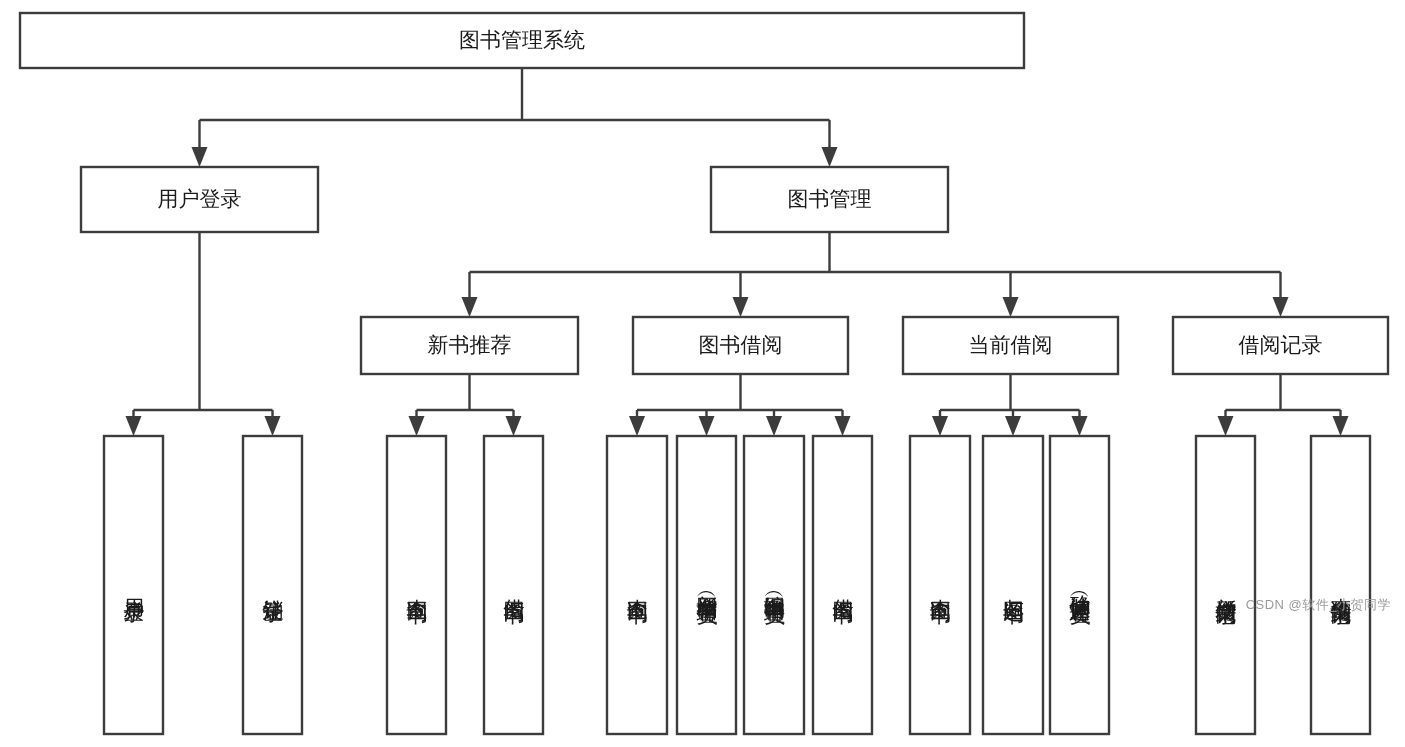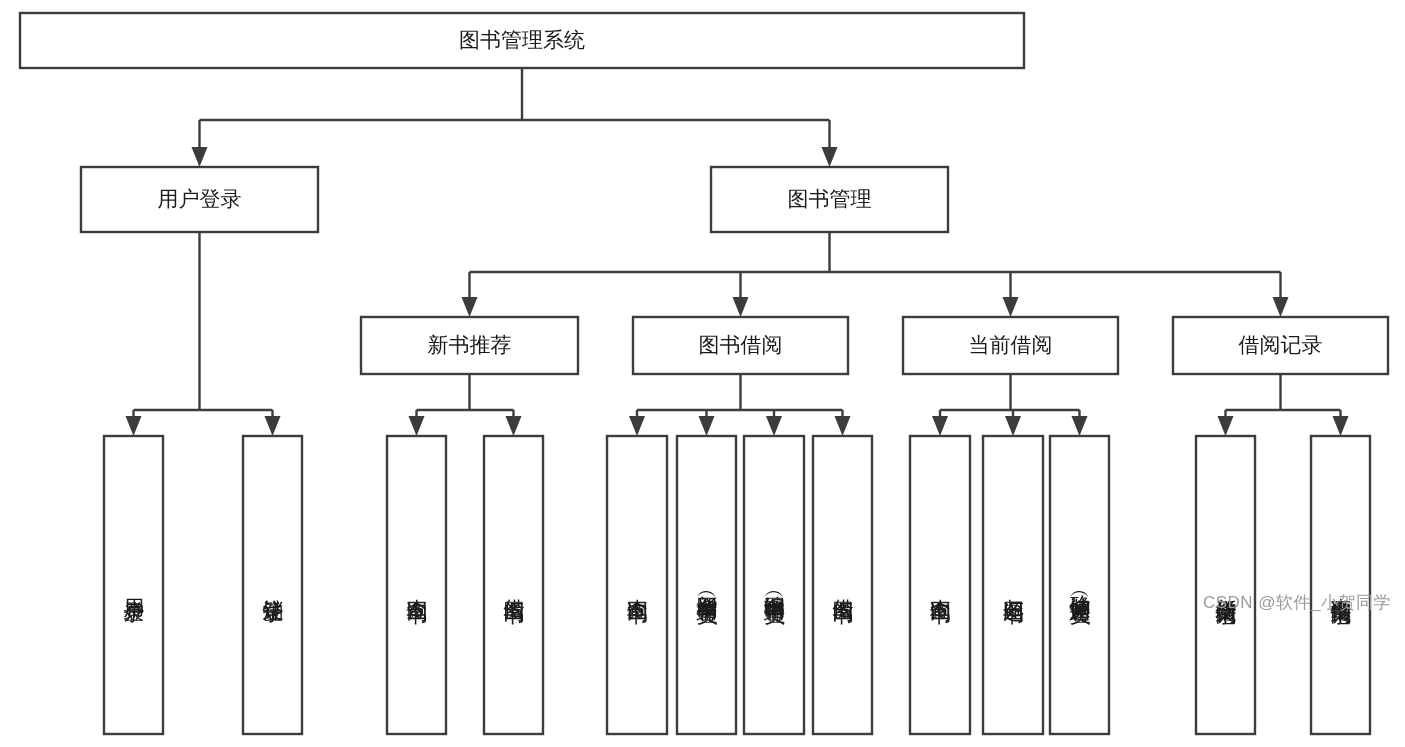--- a/index.html
+++ b/index.html
@@ -63,21 +63,21 @@
     color: #1b1b1b;
     white-space: nowrap;
     text-align: center;
     pointer-events: none;
   }
   .watermark {
     position: absolute;
     right: 14px;
     bottom: 6px;
     font-family: "Liberation Sans", "DejaVu Sans", sans-serif;
-    font-size: 17px;
+    font-size: 13px;
     color: #9b9b9b;
     letter-spacing: 0.5px;
     user-select: none;
   }
 </style>
 </head>
 <body>
 
 <div id="diagram-root">
   <svg id="diagram-svg" viewBox="0 0 1405 747" preserveAspectRatio="none" aria-label="图书管理系统功能结构图">

